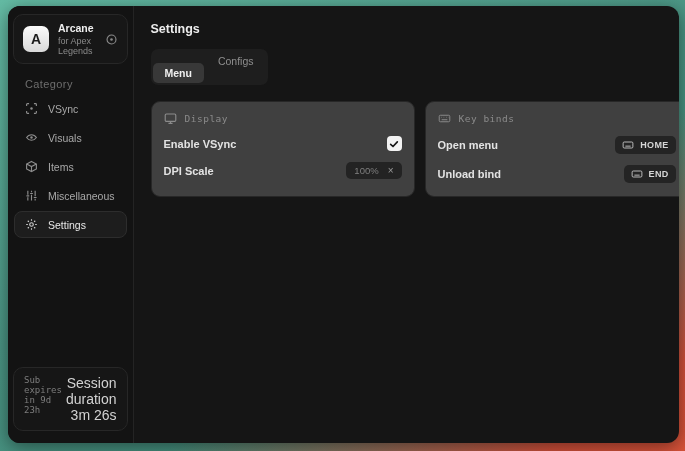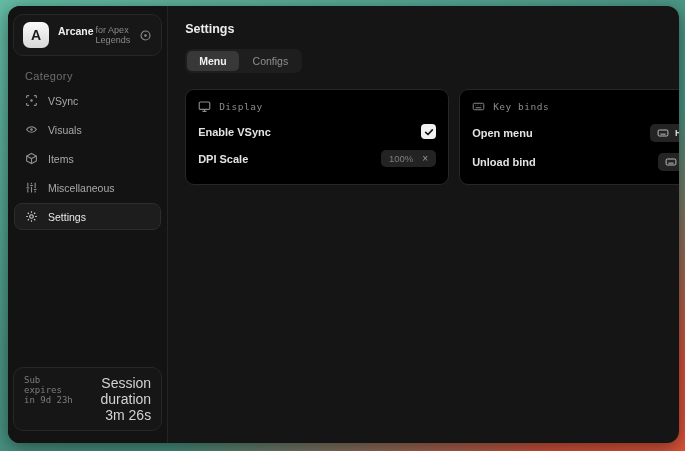--- a/index.html
+++ b/index.html
@@ -23,21 +23,21 @@
   .profile-card{
     margin:0 5px; padding:7px 9px; border:1px solid #272727; border-radius:10px;
     display:flex; align-items:center; gap:9px; background:#171717;
   }
   .logo{
     width:26px; height:26px; border-radius:7px; flex:none;
     background:linear-gradient(180deg,#fafafa,#d9d9d9);
     color:#1b1b1b; font-weight:bold; font-size:14px;
     display:flex; align-items:center; justify-content:center;
   }
-  .profile-text{ display:flex; flex-direction:row; gap:2px; }
+  .profile-text{ display:flex; flex-direction:column; gap:2px; }
   .profile-name{ font-size:10.5px; font-weight:bold; color:#efefef; }
   .profile-sub{ font-size:9px; color:#8a8a8a; }
   .profile-icon{ margin-left:auto; color:#8a8a8a; display:flex; }
   .category{
     margin:14px 0 5px 17px; font-size:11px; color:#6e6e6e; letter-spacing:.4px;
   }
   .nav{ display:flex; flex-direction:column; gap:2px; }
   .nav-item{
     height:27px; margin:0 6px; padding:0 10px; border-radius:8px;
     display:flex; align-items:center; gap:10px;
@@ -59,24 +59,24 @@
   
   .main{ flex:1; padding:16px 17px; }
   .page-title{ font-size:12.5px; font-weight:bold; color:#ededed; }
   .tabs{
     margin-top:13px; display:inline-flex; background:#1e1e1e;
     border-radius:7px; padding:2px; gap:2px;
   }
   .tab{
     padding:4px 12px; border-radius:5px; font-size:10.5px; color:#8f8f8f;
   }
-  .tab.active{ background:#383838; color:#f0f0f0; font-weight:bold; }
+  .tab.active{ background:#383838; color:#f0f0f0; font-weight:bold;margin-top:12px; }
   .cards{ margin-top:16px; display:flex; gap:10px; }
   .card{
-    width:264px; background:#000000; border:1px solid #272727;
+    width:264px; background:#404040; border:1px solid #272727;
     border-radius:9px; padding:10px 12px 13px;
   }
   .card-header{
     display:flex; align-items:center; gap:8px; color:#8b8b8b;
     font-family:"DejaVu Sans Mono", monospace; font-size:9.5px; letter-spacing:.5px;
   }
   .row{
     display:flex; align-items:center; justify-content:space-between; margin-top:11px;
   }
   .row-label{ font-size:11px; font-weight:bold; color:#e3e3e3; }

